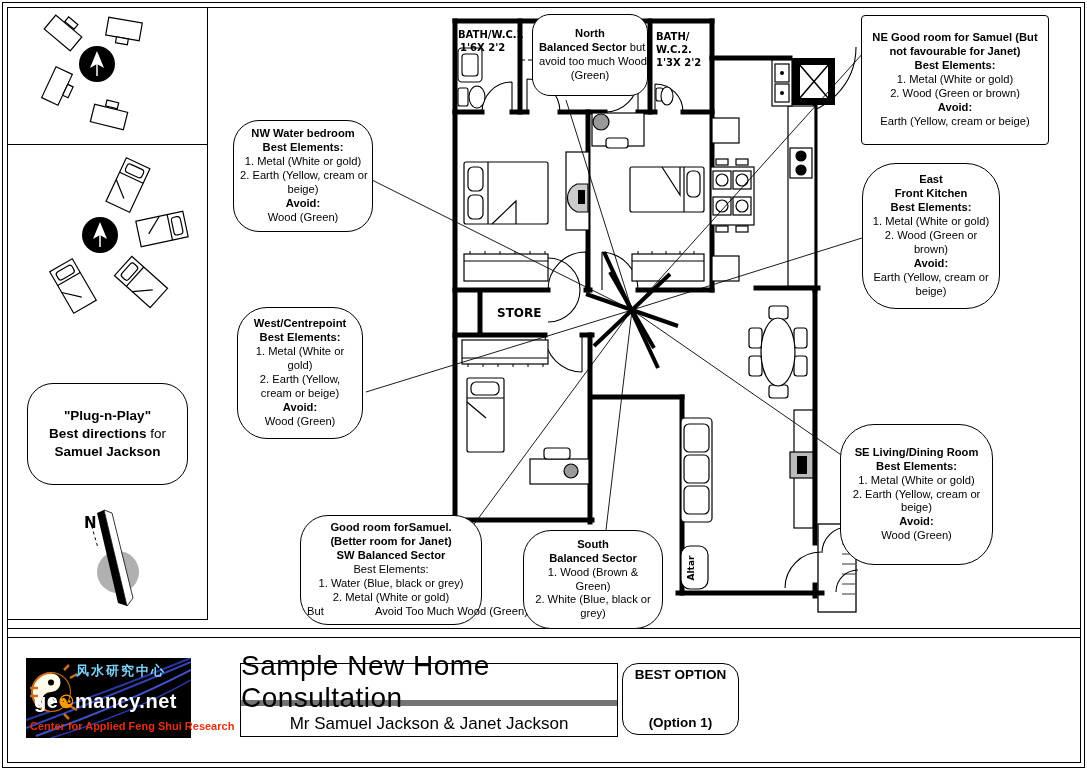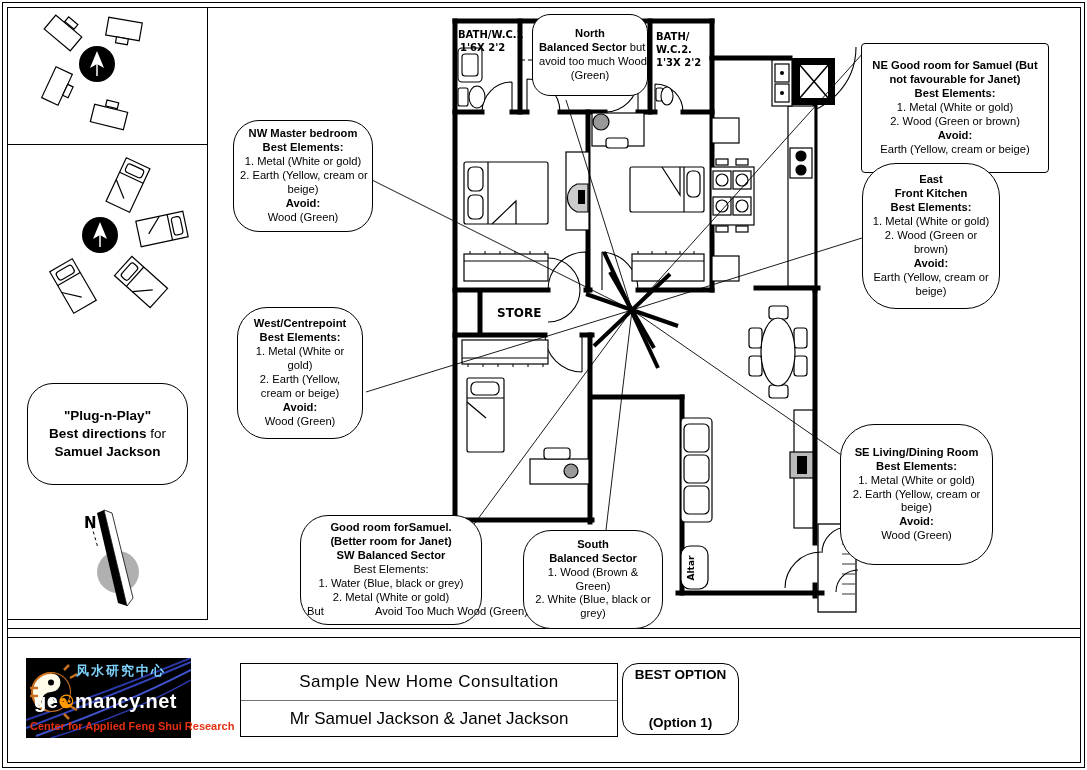--- a/index.html
+++ b/index.html
@@ -22,22 +22,22 @@
   .logo{position:absolute;left:26px;top:658px;width:165px;height:80px;z-index:2;background:#000;}
   .logo .cn{position:absolute;left:50px;top:4px;color:#7dd3fc;font-weight:bold;font-size:13px;
             letter-spacing:2px;font-family:"DejaVu Sans",sans-serif;}
   .logo .site{position:absolute;left:8px;top:32px;color:#fff;font-weight:bold;font-size:20px;
               letter-spacing:0.5px;white-space:nowrap;}
   .logo .site .yy{color:#ff9900;font-size:18px;}
   .logo .tag{position:absolute;left:4px;top:62px;width:158px;text-align:center;color:#e63010;
              font-weight:bold;font-size:11px;white-space:nowrap;}
   .titlebox{position:absolute;left:240px;top:663px;width:378px;height:74px;border:1.5px solid #000;
             box-sizing:border-box;background:#fff;z-index:2;}
-  .titlebox .row1{height:36px;border-bottom:1px solid #737373;display:flex;align-items:center;
-                  justify-content:center;font-size:17px;letter-spacing:0.5px;}
+  .titlebox .row1{height:36px;border-bottom:6px solid #737373;display:flex;align-items:center;
+                  justify-content:center;font-size:28px;letter-spacing:0.5px;}
   .titlebox .row2{height:35px;display:flex;align-items:center;justify-content:center;font-size:17px;}
   .bestbox{position:absolute;left:622px;top:663px;width:117px;height:72px;border:1.5px solid #000;
            border-radius:16px;display:flex;flex-direction:column;align-items:center;justify-content:center;
            font-weight:bold;font-size:13.5px;line-height:1.5;box-sizing:border-box;z-index:2;background:#fff;gap:28px;}
   .plan-label{font-family:"DejaVu Sans",sans-serif;font-weight:bold;}
 </style>
 </head>
 <body>
 
 <div class="canvas">
@@ -290,32 +290,32 @@
     </g>
   </svg>
 
   <div class="bubble" style="left:532px;top:14px;width:116px;height:82px;border-radius:18px;">
     <div class="ln"><b>North</b></div>
     <div class="ln"><b>Balanced Sector</b><span> but</span></div>
     <div class="ln">avoid too much Wood</div>
     <div class="ln">(Green)</div>
   </div>
 
-  <div class="bubble" style="left:861px;top:15px;width:188px;height:130px;border-radius:4px;margin-top:28px;">
+  <div class="bubble" style="left:861px;top:15px;width:188px;height:130px;border-radius:4px;">
     <div class="ln"><b>NE Good room for Samuel (But</b></div>
     <div class="ln"><b>not favourable for Janet)</b></div>
     <div class="ln"><b>Best Elements:</b></div>
     <div class="ln">1. Metal (White or gold)</div>
     <div class="ln">2. Wood (Green or brown)</div>
     <div class="ln"><b>Avoid:</b></div>
     <div class="ln">Earth (Yellow, cream or beige)</div>
   </div>
 
   <div class="bubble" style="left:233px;top:120px;width:140px;height:112px;border-radius:26px;">
-    <div class="ln"><b>NW Master bedroom</b></div>
+    <div class="ln"><b>NW Water bedroom</b></div>
     <div class="ln"><b>Best Elements:</b></div>
     <div class="ln">1. Metal (White or gold)</div>
     <div class="ln">2. Earth (Yellow, cream or</div>
     <div class="ln">beige)</div>
     <div class="ln"><b>Avoid:</b></div>
     <div class="ln">Wood (Green)</div>
   </div>
 
   <div class="bubble" style="left:862px;top:163px;width:138px;height:146px;border-radius:34px;">
     <div class="ln"><b>East</b></div>

